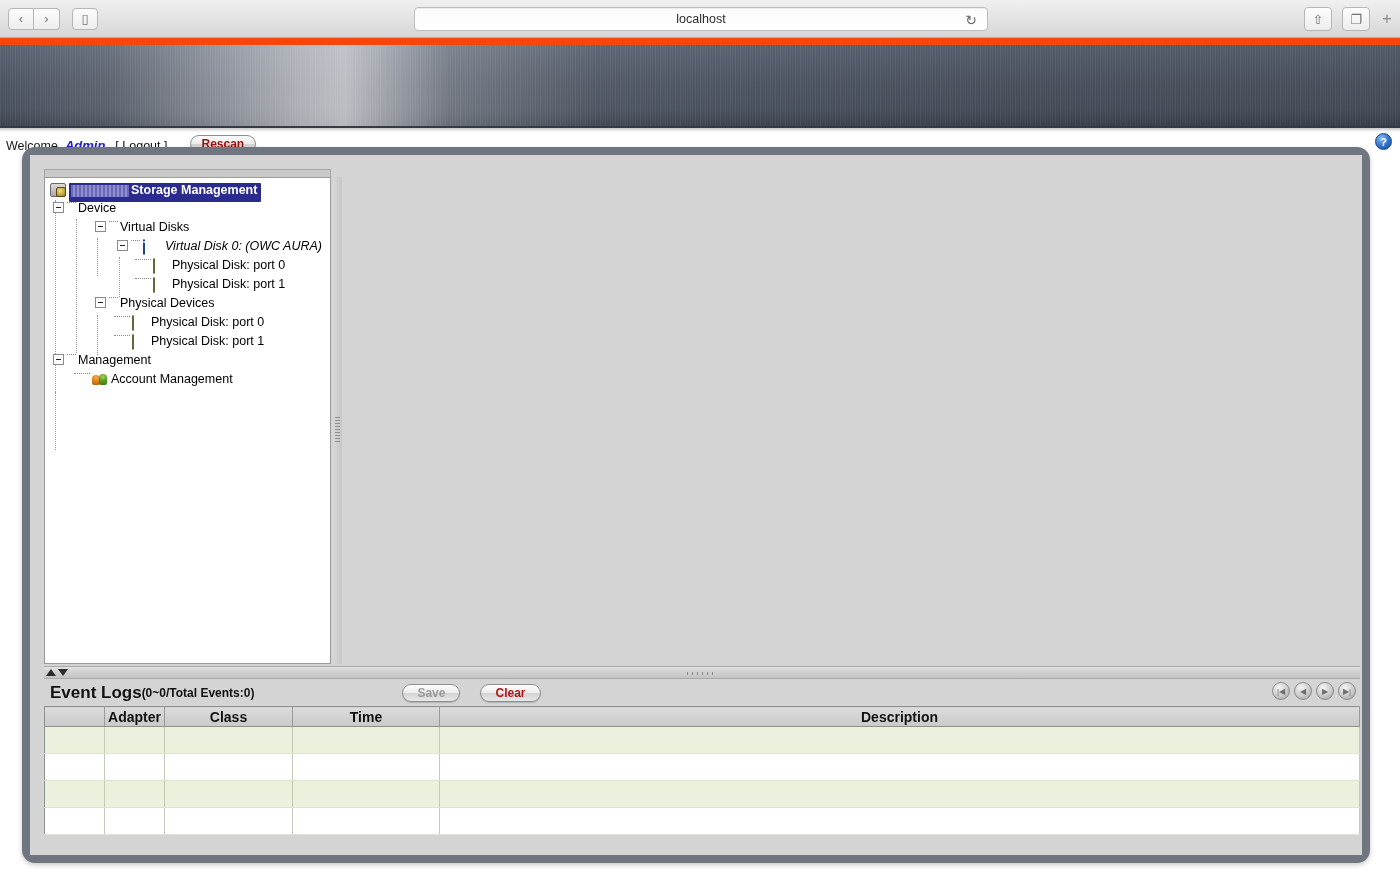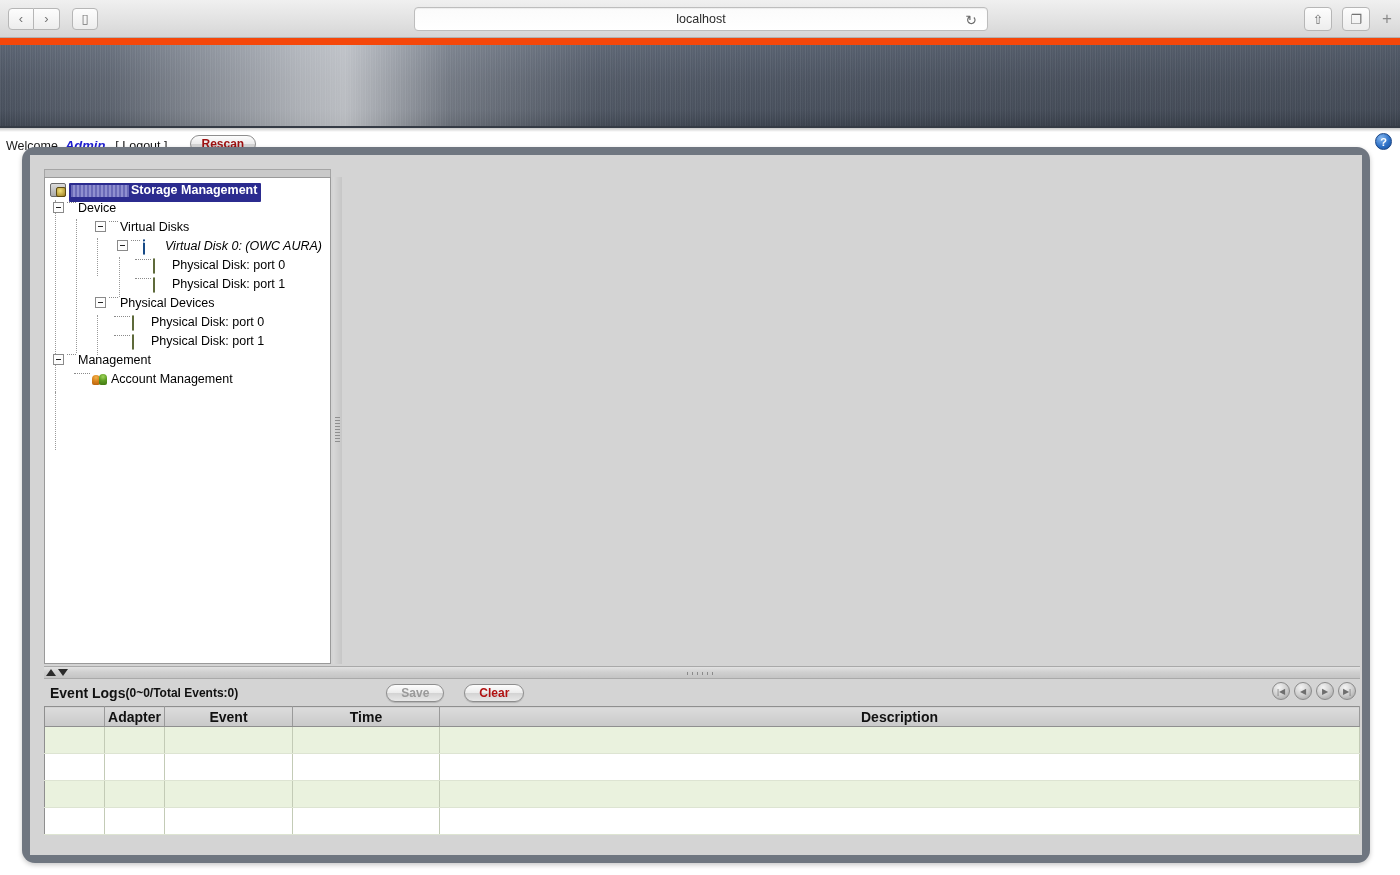--- a/index.html
+++ b/index.html
@@ -309,21 +309,21 @@
   .tri-up { width: 0; height: 0; border-left: 5px solid transparent; border-right: 5px solid transparent; border-bottom: 7px solid #2b2b2b; }
   .tri-dn { width: 0; height: 0; border-left: 5px solid transparent; border-right: 5px solid transparent; border-top: 7px solid #2b2b2b; }
 
   
   .events-wrap {
     position: absolute; left: 14px; top: 524px;
     width: 1316px; height: 170px;
     background: #d4d4d4;
   }
   .events-header { position: relative; height: 27px; display: flex; align-items: center; }
-  .events-title { font-size: 14px; font-weight: bold; color: #111; margin-left: 6px; }
+  .events-title { font-size: 17px; font-weight: bold; color: #111; margin-left: 6px; }
   .events-count { font-size: 12px; font-weight: bold; color: #111; }
   .ev-btn {
     display: inline-flex; align-items: center; justify-content: center;
     height: 18px; padding: 0 14px;
     background: linear-gradient(to bottom,#fdfdfd 0%, #ececec 48%, #d3d3d3 52%, #e8e8e8 100%);
     border: 1px solid #8e8e8e; border-radius: 9px;
     font-size: 12px; font-weight: bold;
     cursor: pointer; box-shadow: 0 1px 1px rgba(0,0,0,.16);
   }
   .ev-save { margin-left: 148px; color: #9a9a9a; }
@@ -520,21 +520,21 @@
           <span class="pg-btn">▶</span>
           <span class="pg-btn">▶|</span>
         </div>
       </div>
 
       <table class="ev-table">
         <thead>
           <tr>
             <th class="c-idx"></th>
             <th class="c-adapter">Adapter</th>
-            <th class="c-class">Event</th>
+            <th class="c-class">Class</th>
             <th class="c-time">Time</th>
             <th>Description</th>
           </tr>
         </thead>
         <tbody>
           <tr class="odd">
             <td></td>
             <td></td>
             <td></td>
             <td></td>

